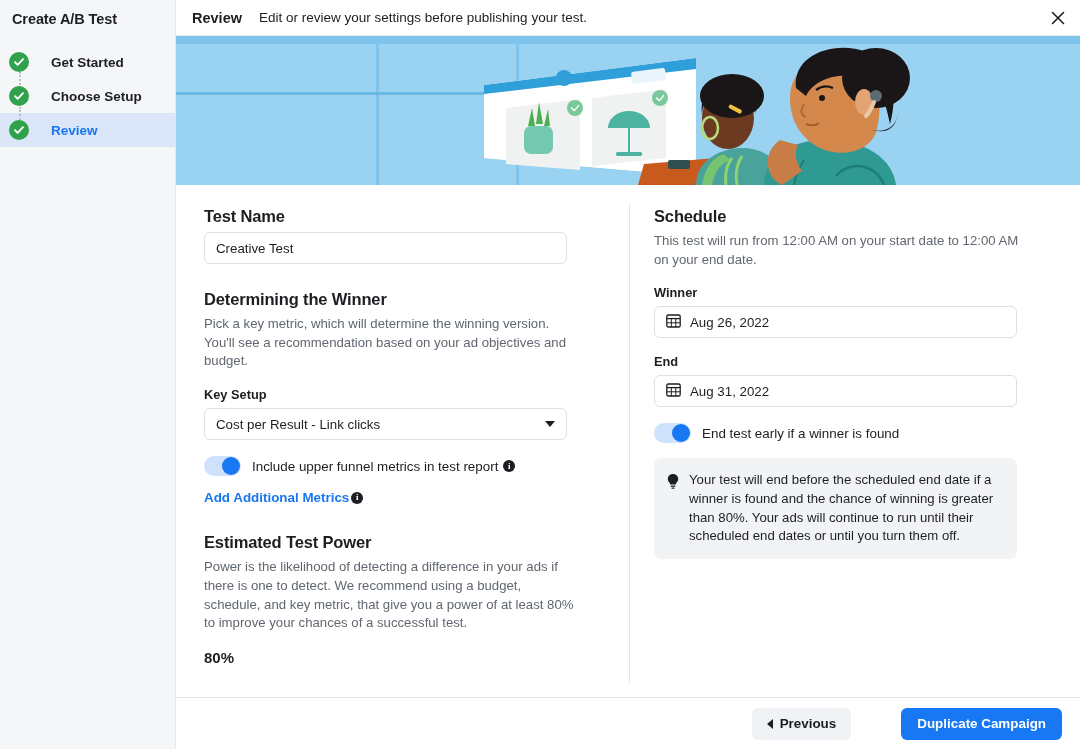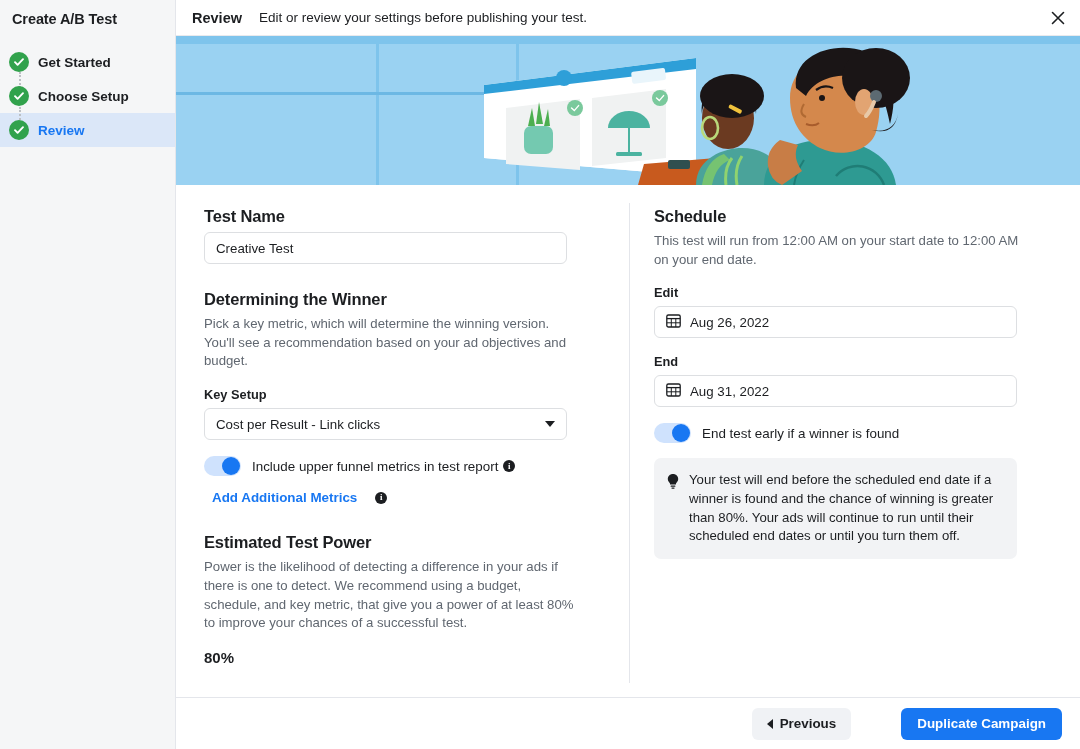--- a/index.html
+++ b/index.html
@@ -20,21 +20,21 @@
     flex: 0 0 176px;
     position: relative;
   }
   .sidebar-title {
     font-size: 14.5px; font-weight: bold; color: #1c1e21;
     padding: 11px 0 0 12px; letter-spacing: -0.1px;
   }
   .steps { margin-top: 18px; position: relative; }
   .step {
     position: relative;
-    display: flex; align-items: center; gap: 9px;
+    display: flex; align-items: center; gap: 22px;
     height: 34px; padding-left: 9px;
     font-size: 13.5px; font-weight: bold; color: #1c1e21;
   }
   .step.active { background: #dbe7f8; color: #1877f2; }
   .step-check {
     width: 20px; height: 20px; border-radius: 50%;
     background: #31a24c; flex: 0 0 20px;
     display: flex; align-items: center; justify-content: center;
     position: relative; z-index: 2;
   }
@@ -118,21 +118,21 @@
   }
   .toggle-label { font-size: 13.4px; color: #1c1e21; display:flex; align-items:center; gap:5px;}
 
   .info-i {
     width: 12px; height: 12px; border-radius: 50%;
     background: #1c1e21; color: #fff; font-size: 9px; font-weight: bold;
     display: inline-flex; align-items: center; justify-content: center;
     font-family: "Liberation Serif", serif; line-height: 1; flex: 0 0 12px;
   }
 
-  .link-row { margin-top: 14px; display: flex; align-items: center; gap: 18px; margin-left: 8px; }
+  .link-row { margin-top: 14px; display: flex; align-items: center; gap: 2px; }
   .link {
     color: #1877f2; font-size: 13.4px; font-weight: bold; cursor: pointer;
   }
 
   .power-val { font-size: 15px; font-weight: bold; color: #1c1e21; margin-top: 16px; }
 
   .notice {
     margin-top: 15px; background: #f2f3f5; border-radius: 7px;
     padding: 13px 14px 13px 12px; display: flex; gap: 9px;
     width: 363px;
@@ -332,21 +332,21 @@
         <p class="desc wide">Power is the likelihood of detecting a difference in your ads if there is one to detect. We recommend using a budget, schedule, and key metric, that give you a power of at least 80% to improve your chances of a successful test.</p>
         <div class="power-val">80%</div>
       </div>
 
       <div class="col-div"></div>
 
       <div class="col-right">
         <h2 class="section">Schedule</h2>
         <p class="desc">This test will run from 12:00 AM on your start date to 12:00 AM on your end date.</p>
 
-        <div class="field-label">Edit</div>
+        <div class="field-label">Winner</div>
         <div class="input date">
           <span>
             <svg width="15" height="15" viewBox="0 0 15 15">
               <rect x="0.8" y="2" width="13.4" height="12" rx="1.6" fill="none" stroke="#1c1e21" stroke-width="1.3"></rect>
               <line x1="0.8" y1="5.6" x2="14.2" y2="5.6" stroke="#1c1e21" stroke-width="1.3"></line>
               <line x1="5.3" y1="5.6" x2="5.3" y2="14" stroke="#1c1e21" stroke-width="1"></line>
               <line x1="9.8" y1="5.6" x2="9.8" y2="14" stroke="#1c1e21" stroke-width="1"></line>
               <line x1="0.8" y1="9.8" x2="14.2" y2="9.8" stroke="#1c1e21" stroke-width="1"></line>
             </svg>
           </span>

